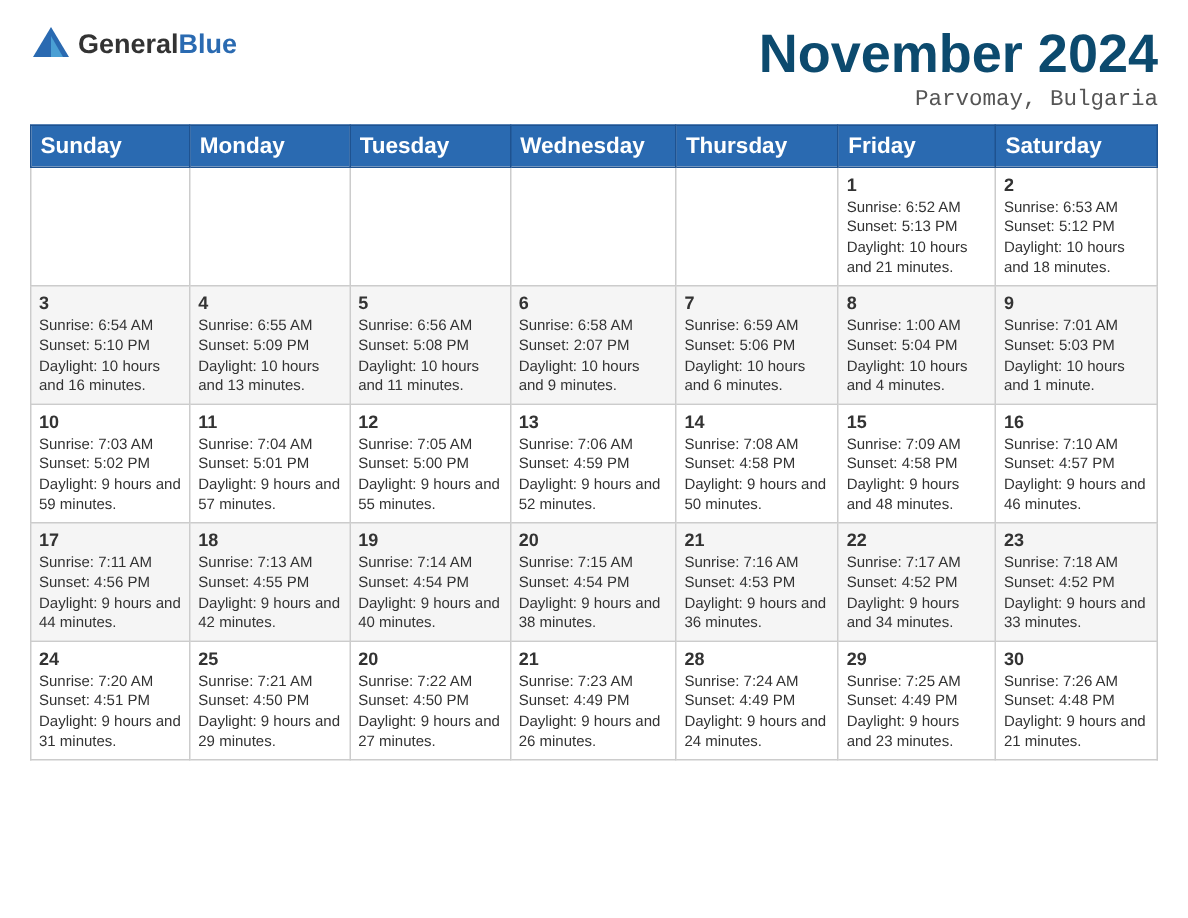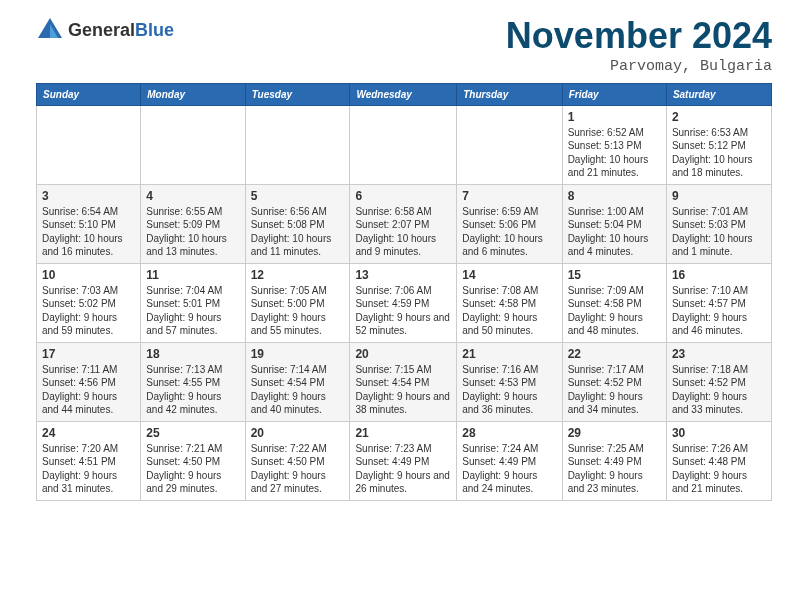--- a/index.html
+++ b/index.html
@@ -7,21 +7,21 @@
       font-family: Arial, sans-serif;
       background: #fff;
       width: 792px;
       min-height: 612px;
       padding: 0;
     }
     .page {
       width: 792px;
       min-height: 612px;
       background: #fff;
-      padding: 16px 20px 10px 36px;
+      padding: 16px 20px 10px 20px;
     }
     .header {
       display: flex;
       justify-content: space-between;
       align-items: flex-start;
       margin-bottom: 8px;
     }
     .logo-area {
       display: flex;
       flex-direction: column;
@@ -64,26 +64,25 @@
       font-family: Liberation Mono, monospace;
     }
     .calendar {
       width: 100%;
       border-collapse: collapse;
       border: 1px solid #ccc;
     }
     .calendar th {
       background: #2a6ab1;
       color: #fff;
-      font-size: 10px;
+      font-size: 15px;
       font-weight: bold;
       padding: 5px 6px;
       text-align: left;
       border: 1px solid #1e5290;
-      font-style: italic;
     }
     .calendar td {
       border: 1px solid #ccc;
       vertical-align: top;
       padding: 4px 5px;
       width: 113px;
       min-height: 80px;
       font-size: 10px;
       color: #333;
       background: #fff;

